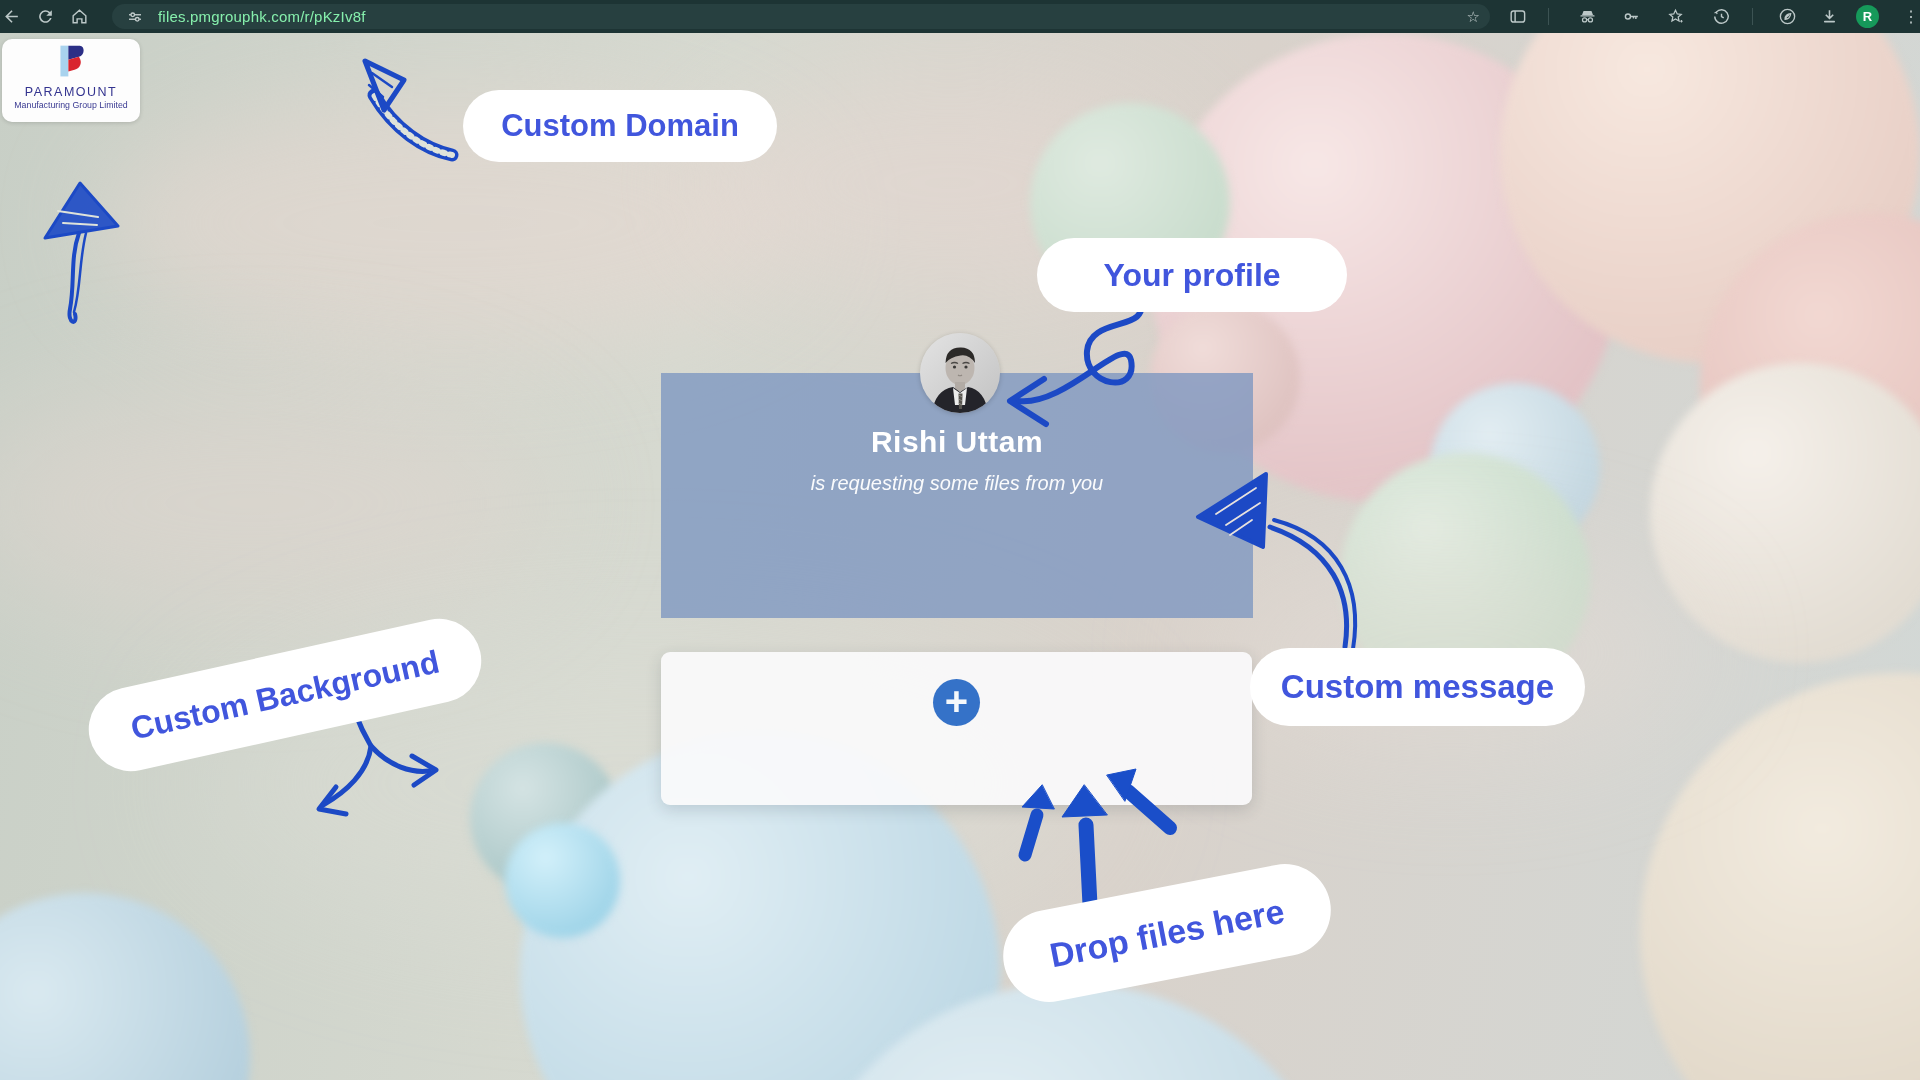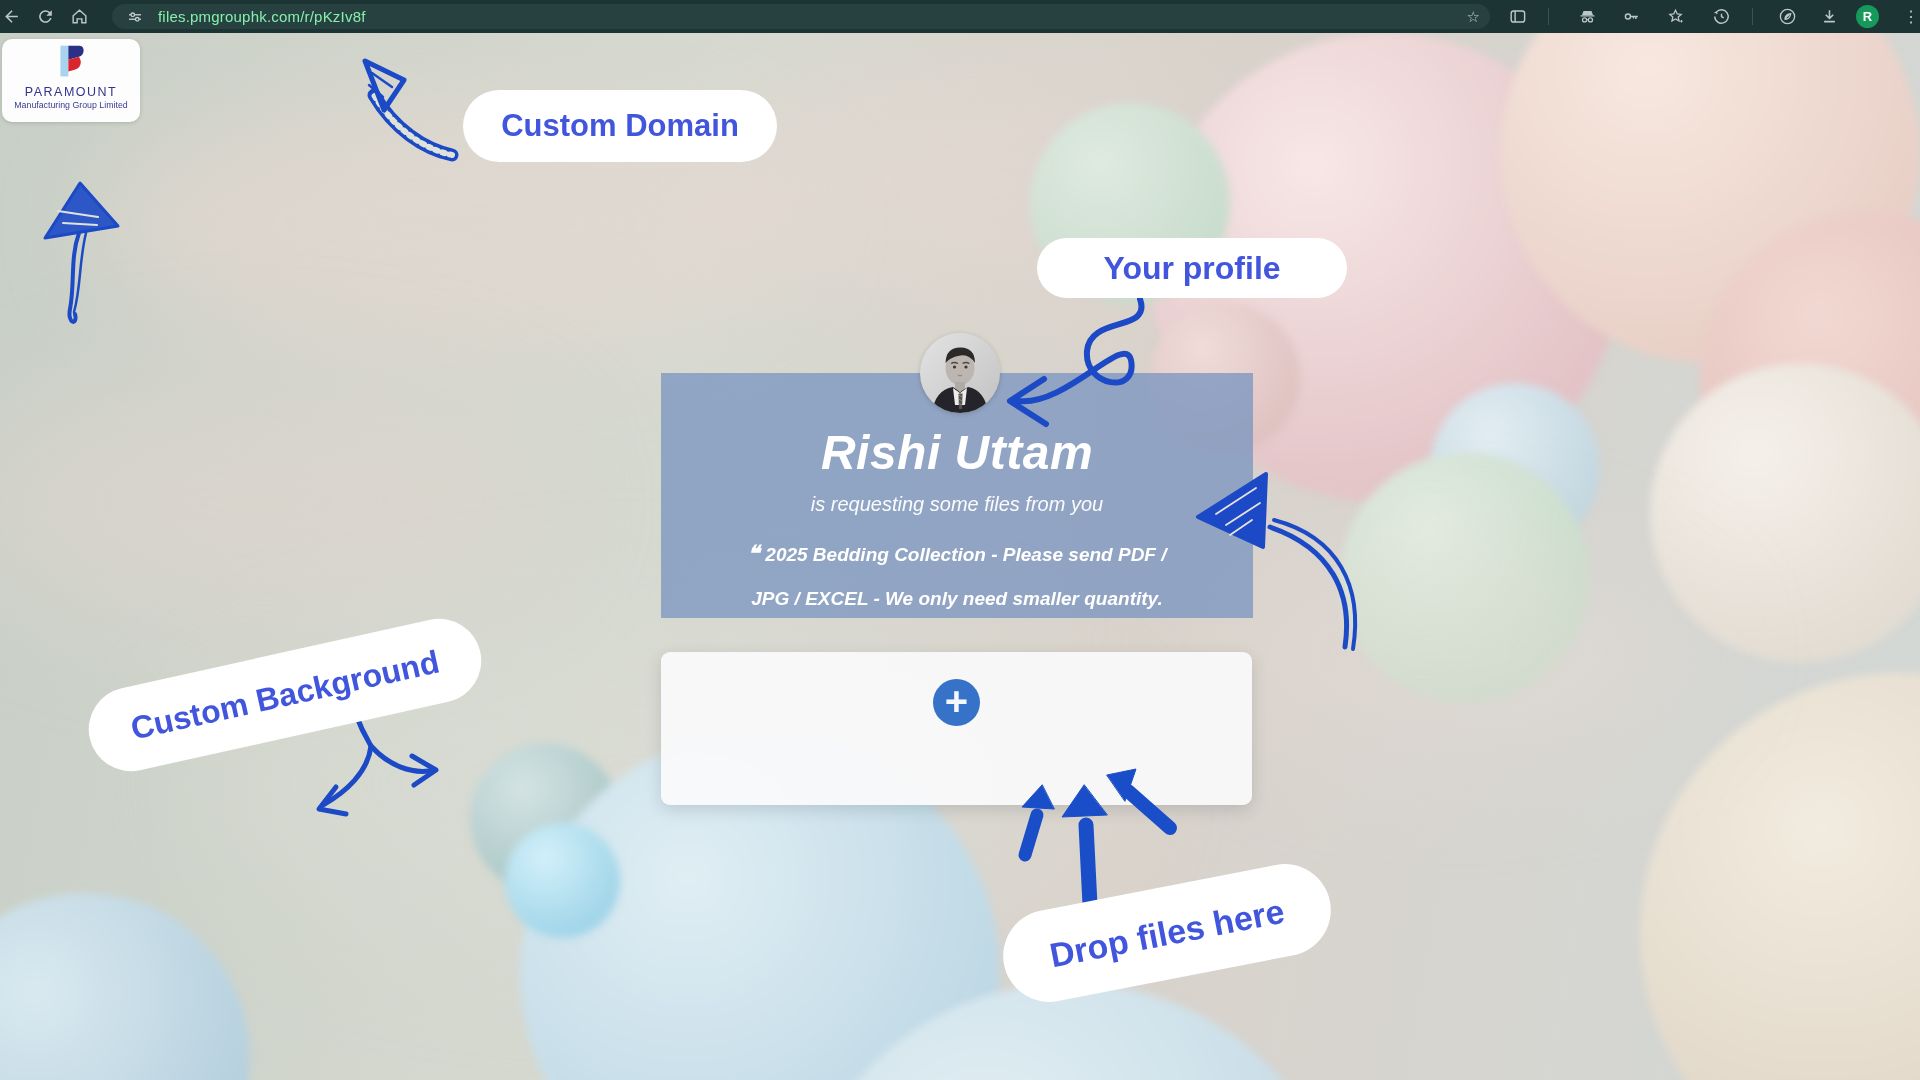--- a/index.html
+++ b/index.html
@@ -53,39 +53,39 @@
              border-radius:10px;box-shadow:0 1px 4px rgba(0,0,0,.15);text-align:center;z-index:5;}
   .logo-glyph{margin:4px auto 0;width:36px;height:44px;}
   .logo-title{font-size:12.5px;letter-spacing:1.5px;color:#33338f;margin-top:-2px;}
   .logo-sub{font-size:8.8px;color:#3a3a92;margin-top:1px;}
 
   
   .req-card{position:absolute;left:661px;top:340px;width:592px;height:245px;
             background:rgba(124,150,192,0.78);z-index:3;text-align:center;color:#fff;}
   .avatar{position:absolute;left:920px;top:300px;width:80px;height:80px;border-radius:50%;
           overflow:hidden;z-index:4;box-shadow:0 1px 5px rgba(0,0,0,.18);}
-  .req-name{margin-top:52px;font-size:48px;font-weight:bold;font-style:italic;letter-spacing:.5px;}
+  .req-name{margin-top:52px;font-size:30px;font-weight:bold;letter-spacing:.5px;}
   .req-sub{margin-top:13px;font-size:20px;font-style:italic;font-weight:300;opacity:.96;}
   .req-msg{margin:14px auto 0;max-width:448px;font-size:19px;font-weight:bold;font-style:italic;line-height:2.2;}
   .q-glyph{font-size:22px;margin-right:6px;}
 
   
   .upload-card{position:absolute;left:661px;top:619px;width:591px;height:153px;border-radius:9px;
                background:rgba(250,250,251,0.93);box-shadow:0 5px 16px rgba(40,50,60,.16);
                z-index:3;text-align:center;cursor:pointer;}
   .plus-btn{margin:27px auto 0;width:47px;height:47px;border-radius:50%;background:#3572c8;
             color:#f5f8fb;font-size:40px;font-weight:bold;line-height:44px;}
   .upload-label{margin-top:14px;font-size:21px;color:#5c6166;}
 
   
   .bubble{position:absolute;background:#fff;border-radius:46px;display:flex;align-items:center;
           justify-content:center;color:#4156dd;font-weight:bold;z-index:6;}
   .b-domain{left:463px;top:57px;width:314px;height:72px;font-size:31px;}
   .b-logo{left:15px;top:297px;width:315px;height:83px;font-size:33px;}
-  .b-profile{left:1037px;top:205px;width:310px;height:60px;font-size:32px;}
+  .b-profile{left:1037px;top:205px;width:310px;height:74px;font-size:32px;}
   .b-background{left:85px;top:620px;width:400px;height:84px;font-size:32px;transform:rotate(-12.5deg);}
   .b-message{left:1250px;top:615px;width:335px;height:78px;font-size:33px;}
   .b-drop{left:1001px;top:854px;width:332px;height:92px;font-size:34px;transform:rotate(-11deg);}
 
   .arrows{position:absolute;left:0;top:0;width:1920px;height:1047px;z-index:5;pointer-events:none;}
 </style>
 </head>
 <body>
 
 <div class="screen">
@@ -202,21 +202,20 @@
           <path d="M17 19 L29 15.5 C33.5 22 30.5 28.5 24 30.5 L17 32.5 Z" fill="#d9252e"></path>
         </svg>
       </div>
       <div class="logo-title">PARAMOUNT</div>
       <div class="logo-sub">Manufacturing Group Limited</div>
     </div>
 
     <div class="req-card">
       <div class="req-name">Rishi Uttam</div>
       <div class="req-sub">is requesting some files from you</div>
-      <div class="req-msg"><span class="q-glyph">❝</span><span>2025 Bedding Collection - Please send PDF / JPG / EXCEL - We only need smaller quantity.</span></div>
     </div>
 
     <div class="avatar">
       <svg viewBox="0 0 80 80" width="80" height="80">
         <defs>
             <linearGradient id="agbg" x1="0" y1="0" x2="1" y2="1">
           <stop offset="0" stop-color="#e3e3e3"></stop>
               <stop offset="1" stop-color="#c2c2c2"></stop>
             </linearGradient>
           </defs>
@@ -278,18 +277,21 @@
 
     <div class="bubble b-domain">
       <span>Custom Domain</span>
     </div>
     <div class="bubble b-profile">
       <span>Your profile</span>
     </div>
     <div class="bubble b-background">
       <span>Custom Background</span>
     </div>
+    <div class="bubble b-message">
+      <span>Custom message</span>
+    </div>
     <div class="bubble b-drop">
       <span>Drop files here</span>
     </div>
 
   </div>
 </div>
 
 </body></html>

